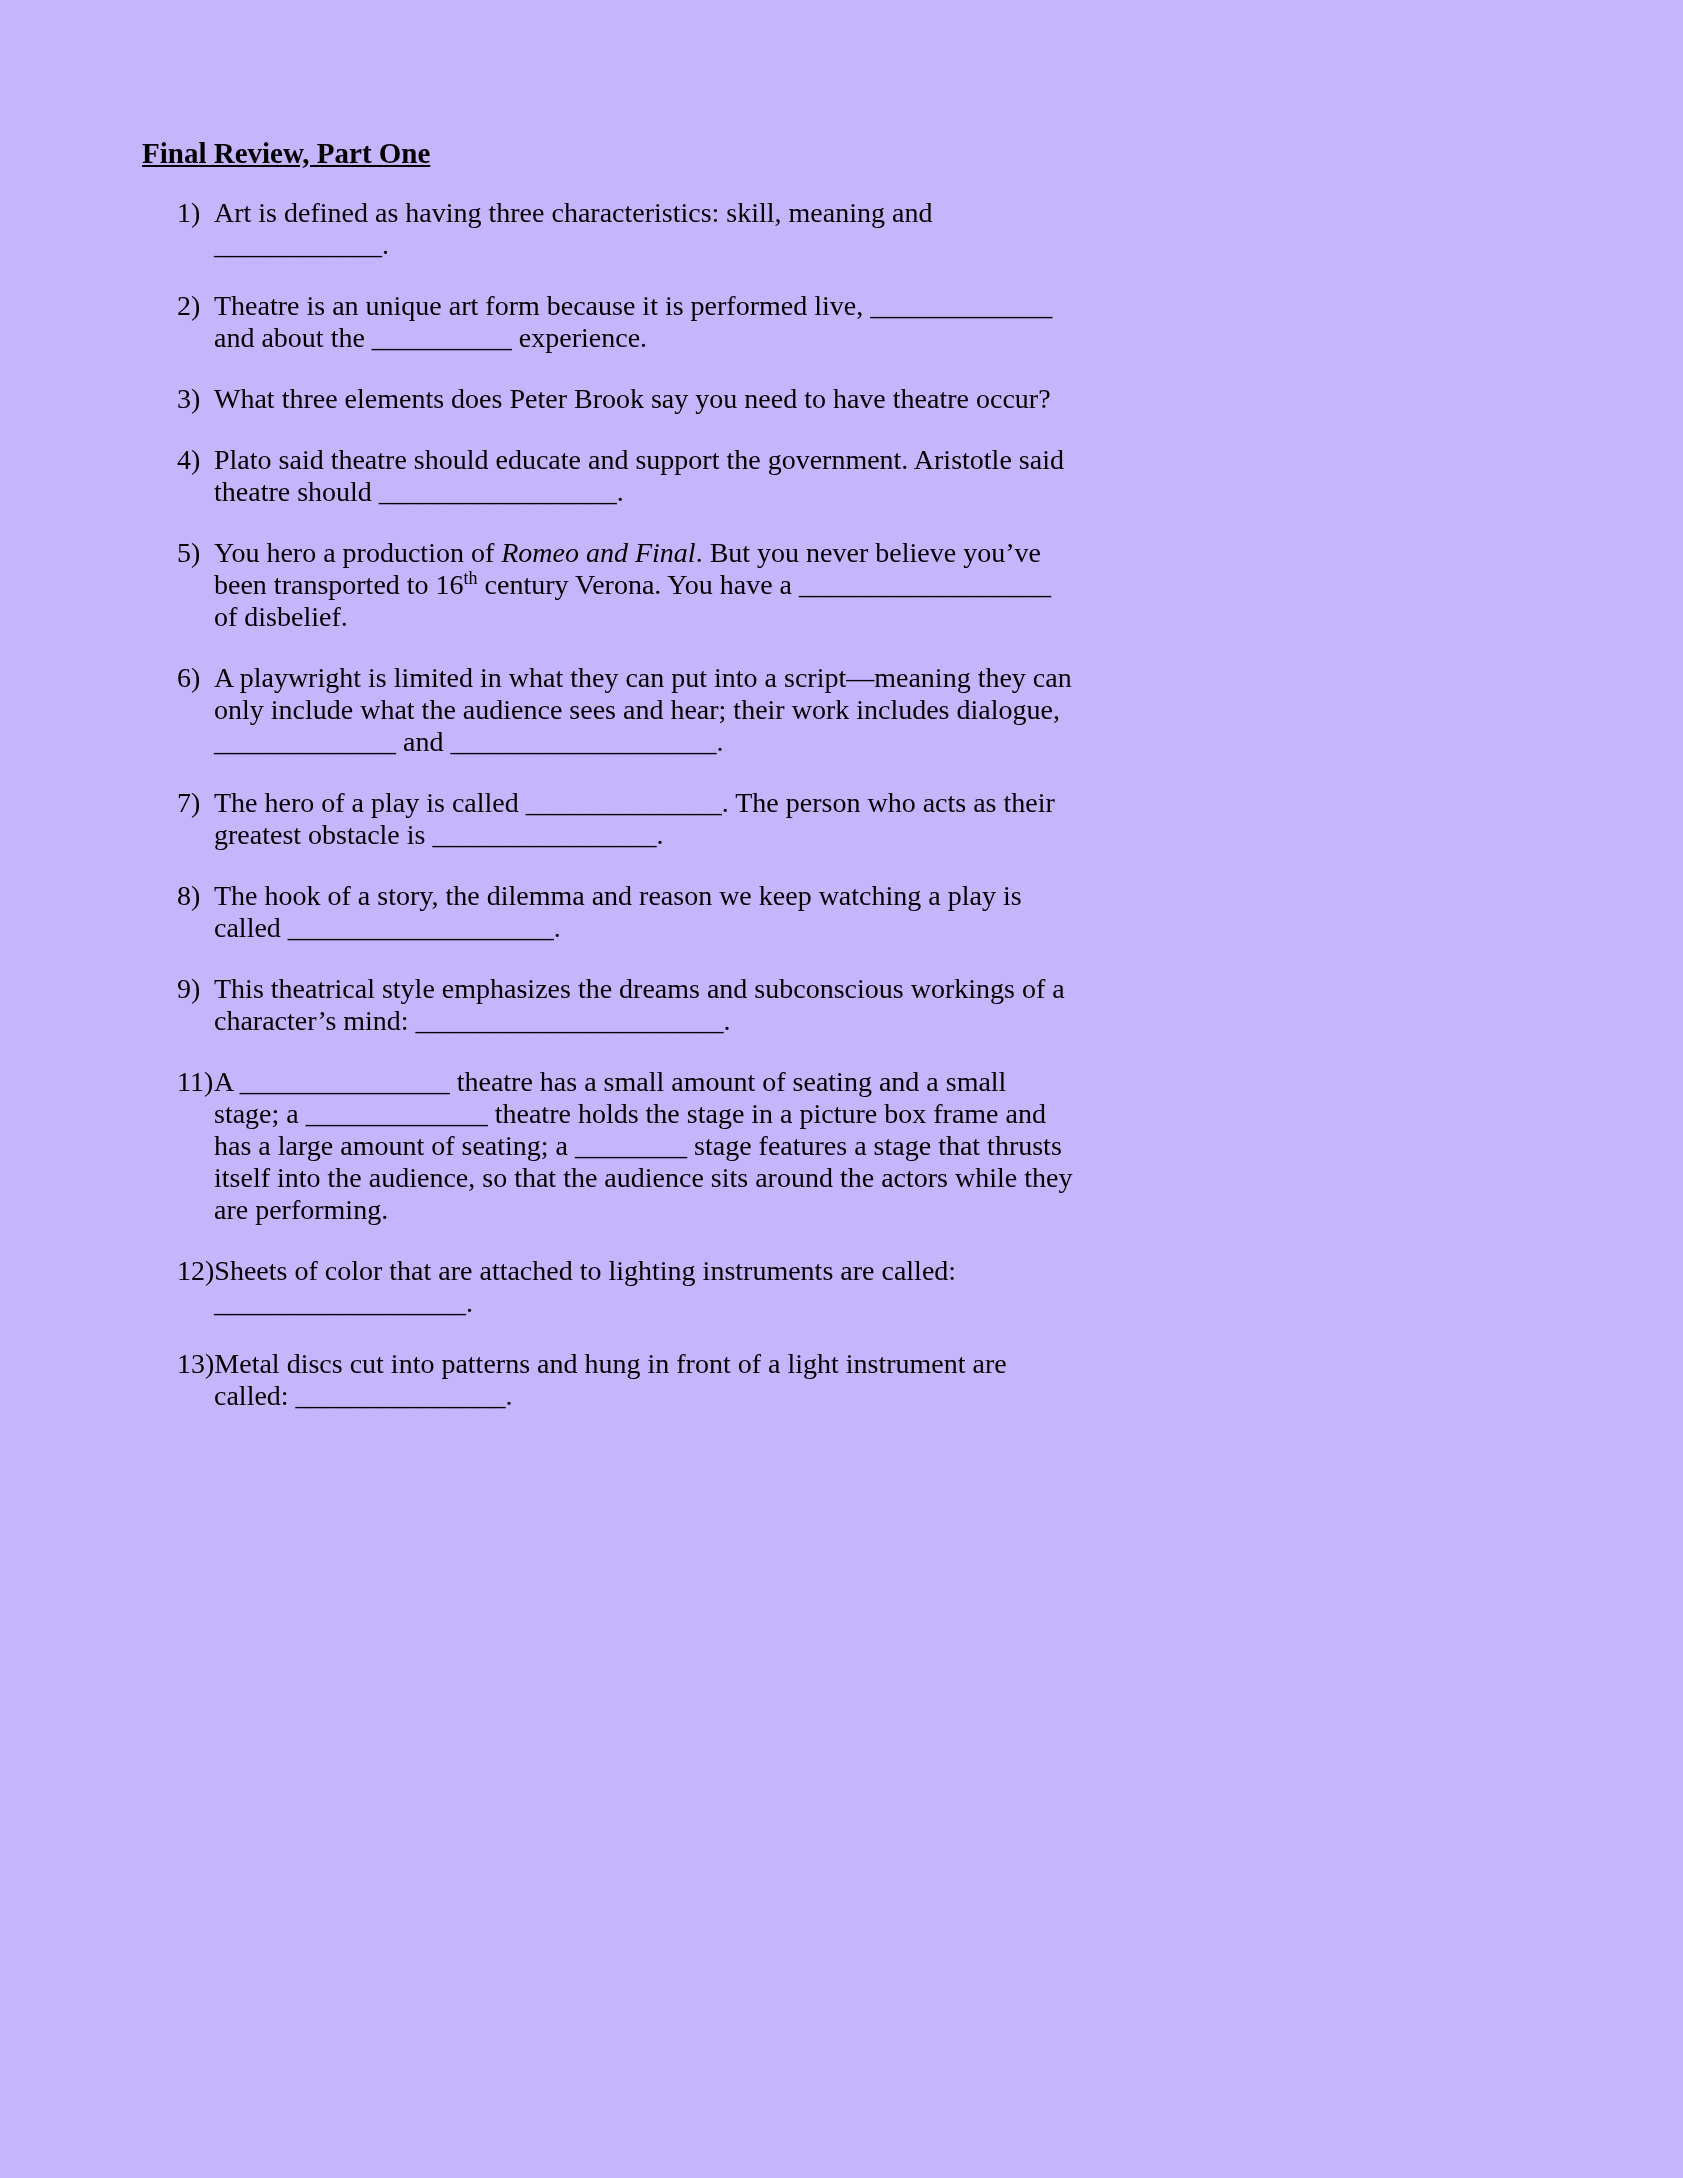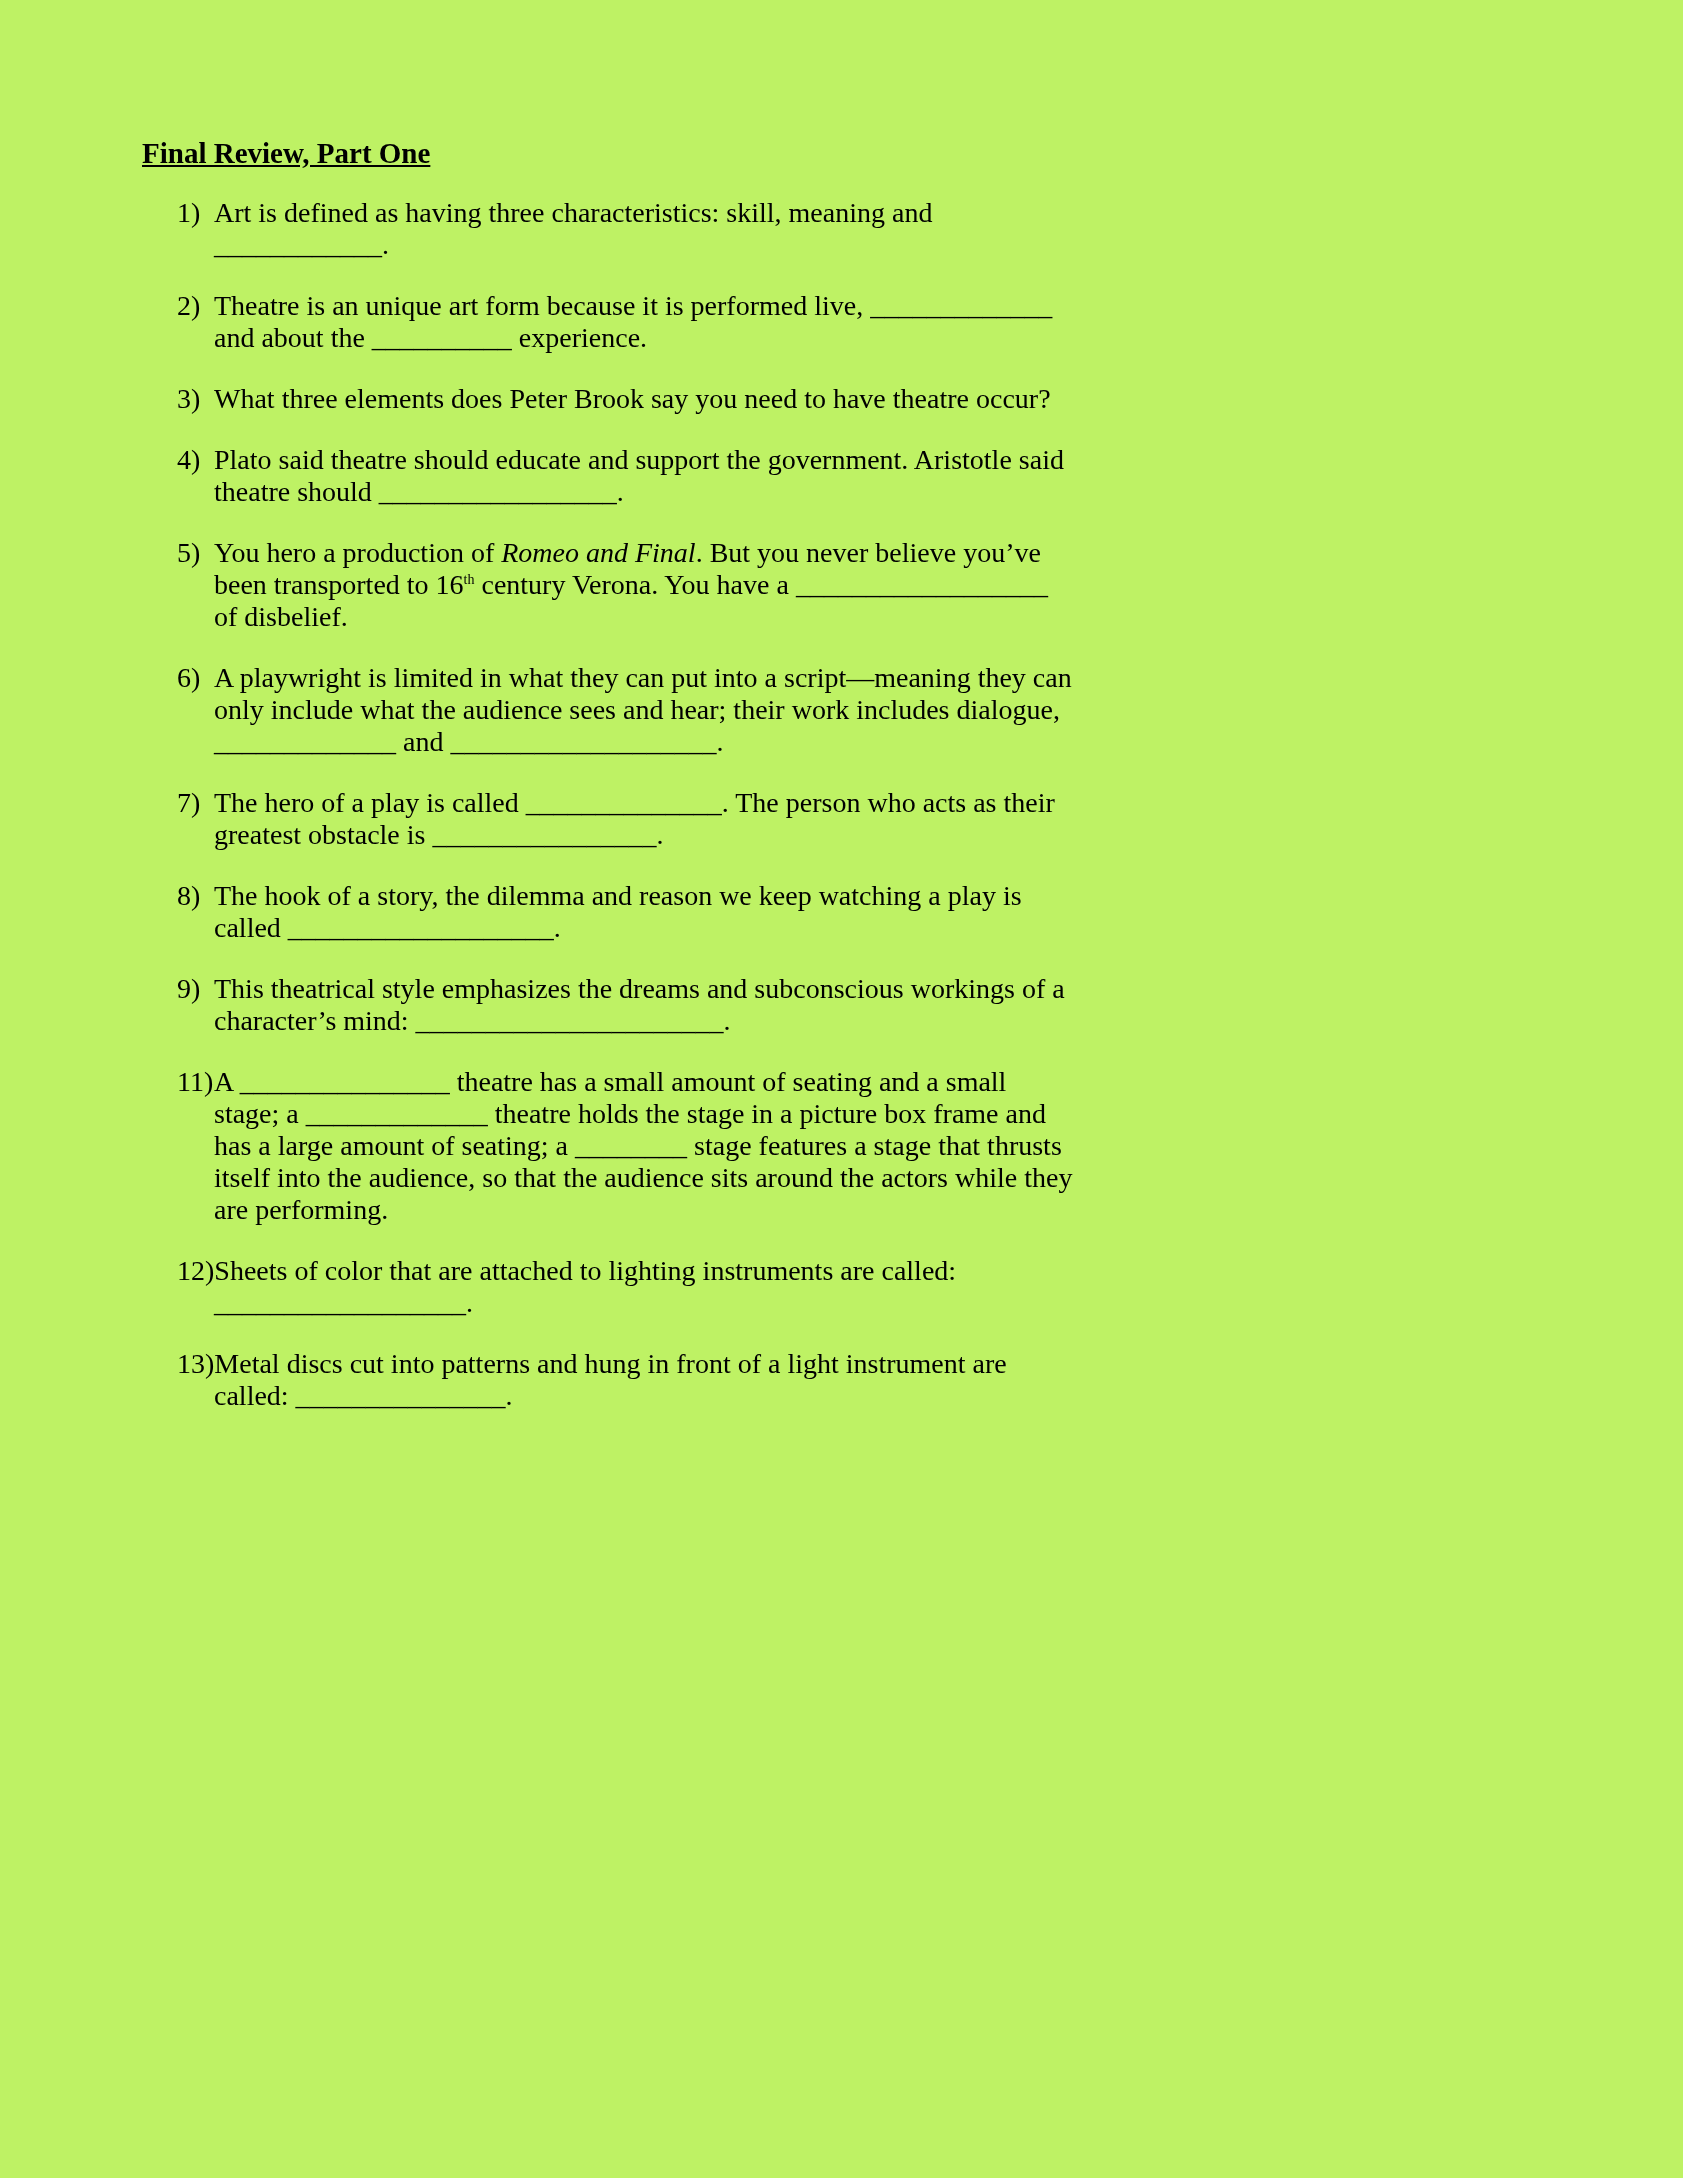--- a/index.html
+++ b/index.html
@@ -9,21 +9,21 @@
   body {
     width: 1683px;
     height: 2178px;
     font-family: "Liberation Serif", "DejaVu Serif", serif;
     color: #000000;
     position: relative;
   }
   .page {
     width: 1683px;
     height: 2178px;
-    background: #bef264;
+    background: #c4b5fd;
     padding: 137px 0 0 142px;
   }
   .doc-title {
     font-size: 29px;
     font-weight: bold;
     text-decoration: underline;
     line-height: 32px;
     margin-bottom: 28px;
   }
   .content {
@@ -38,21 +38,21 @@
     margin-bottom: 29px;
   }
   .qnum {
     display: inline-block;
     min-width: 37px;
     text-indent: 0;
   }
   .qtext { }
   em { font-style: italic; }
   sup {
-    font-size: 14px;
+    font-size: 18px;
     line-height: 0;
     vertical-align: super;
   }
 </style>
 </head>
 <body>
 
 <div class="page">
 
   <div class="doc-title">Final Review, Part One</div>

